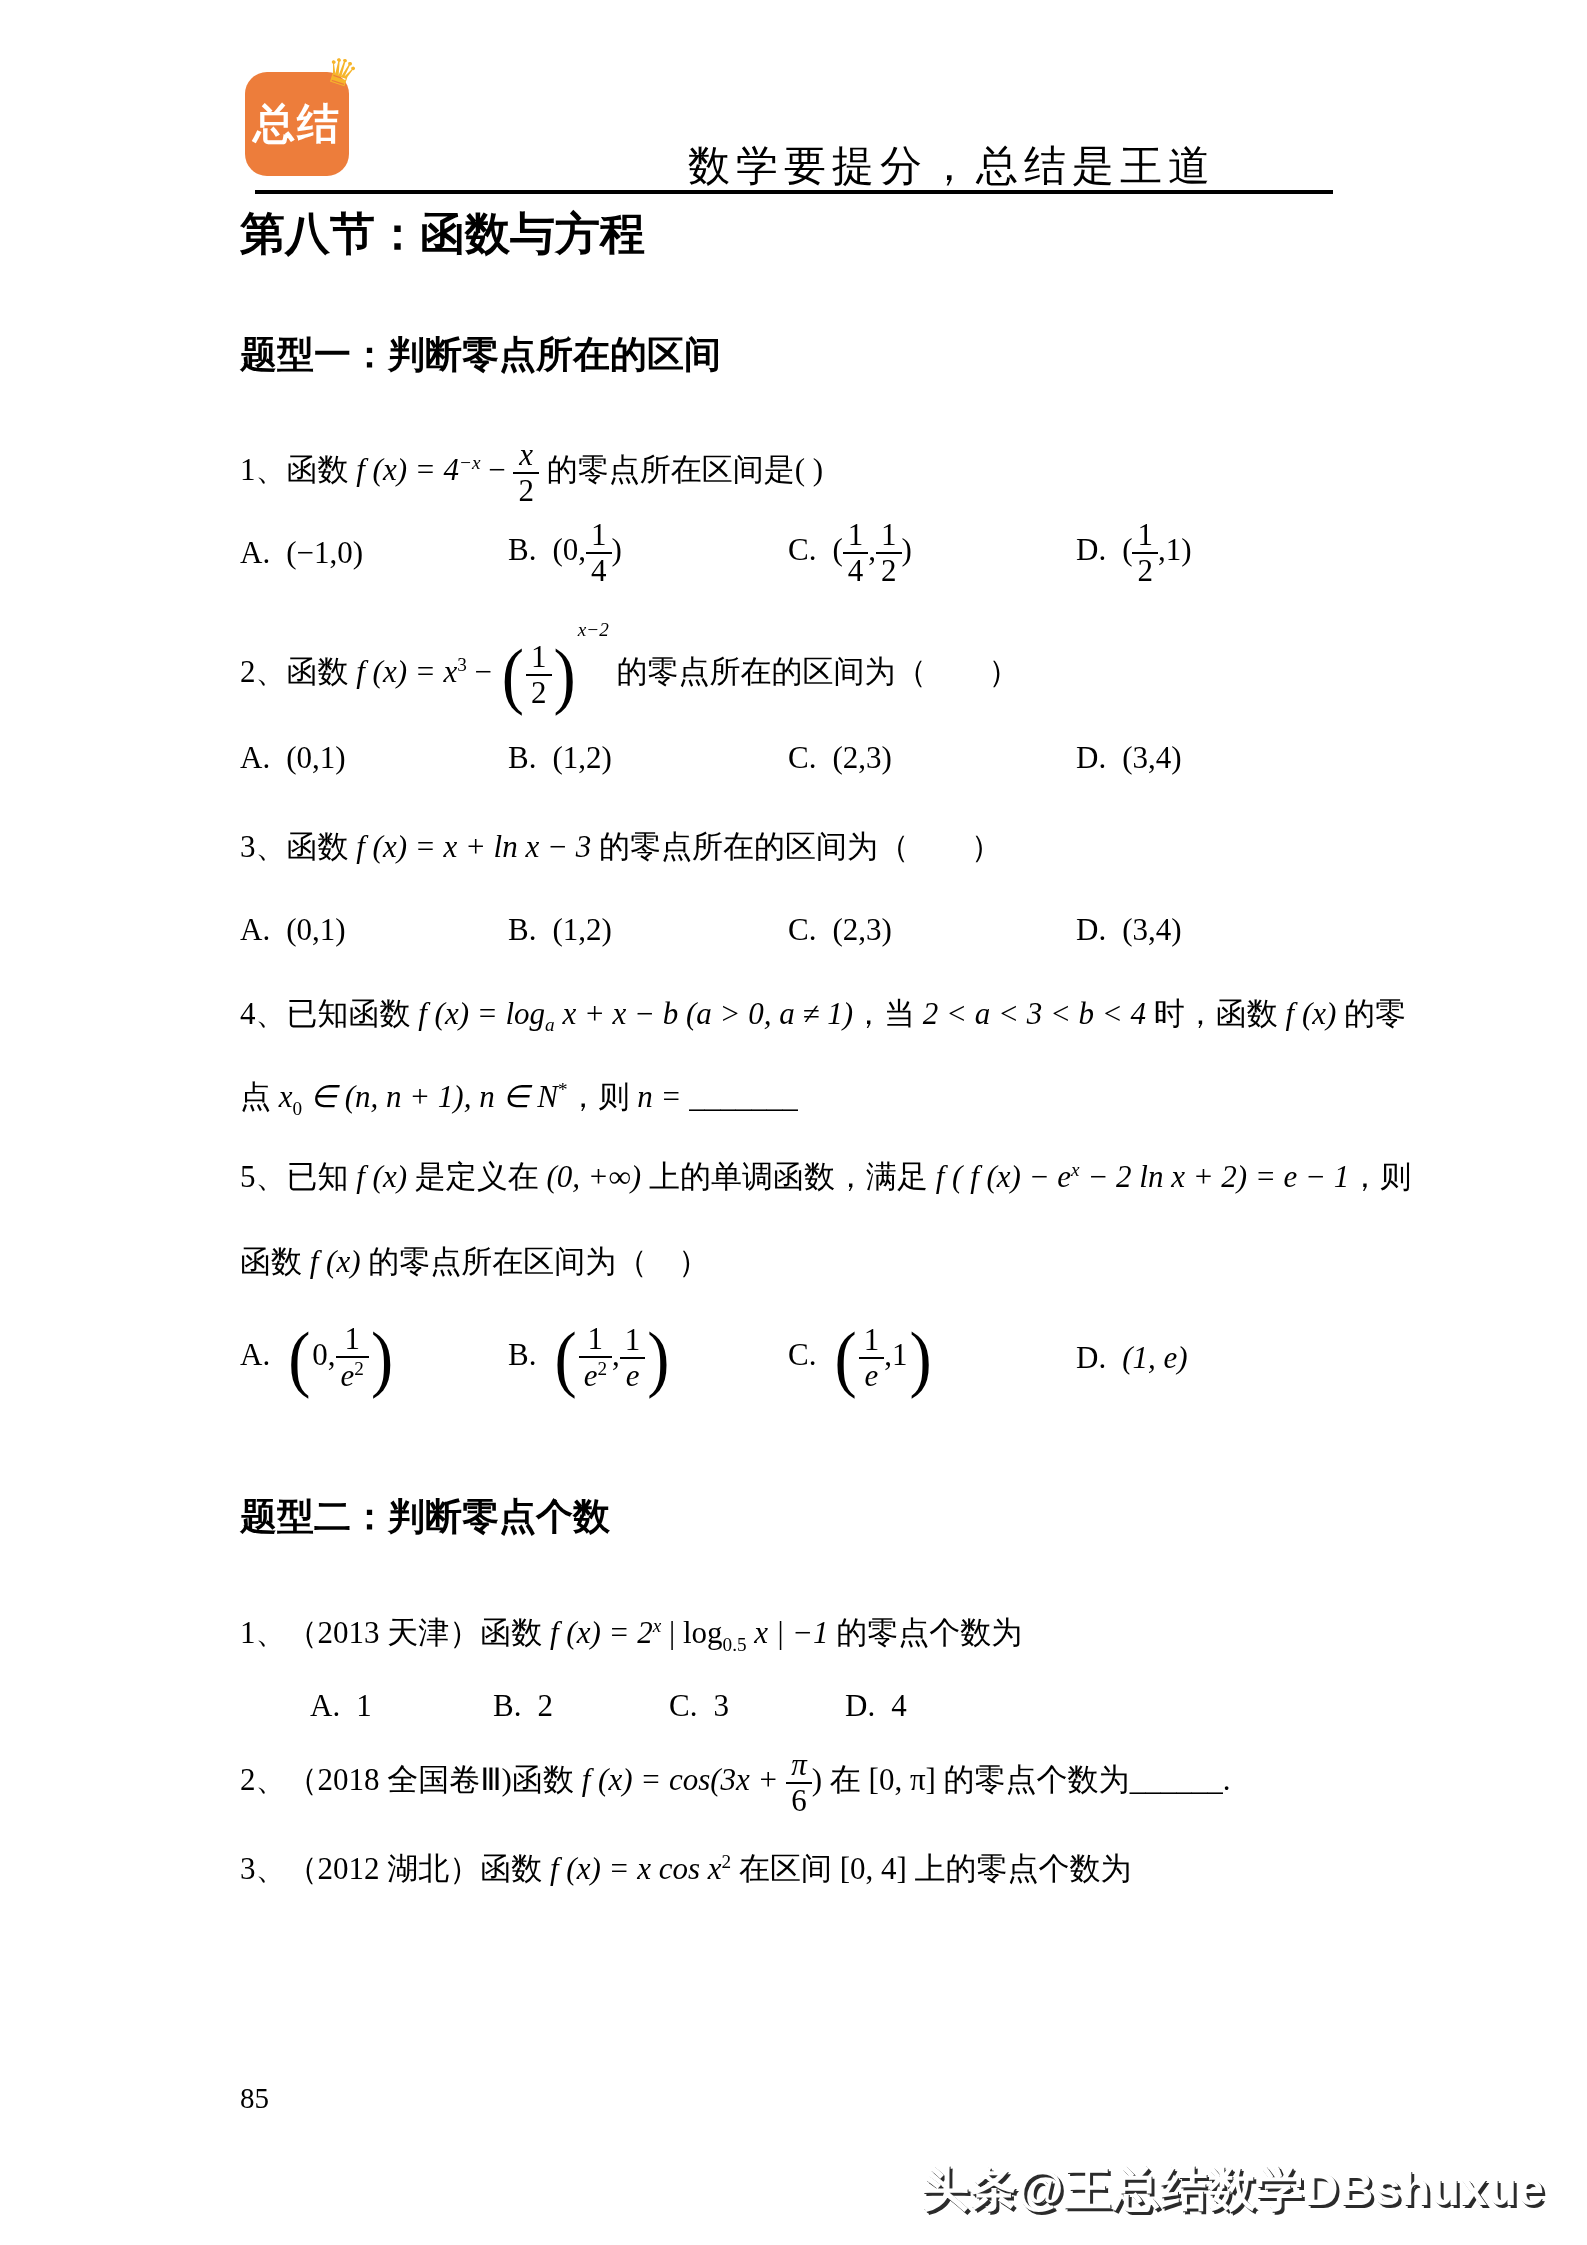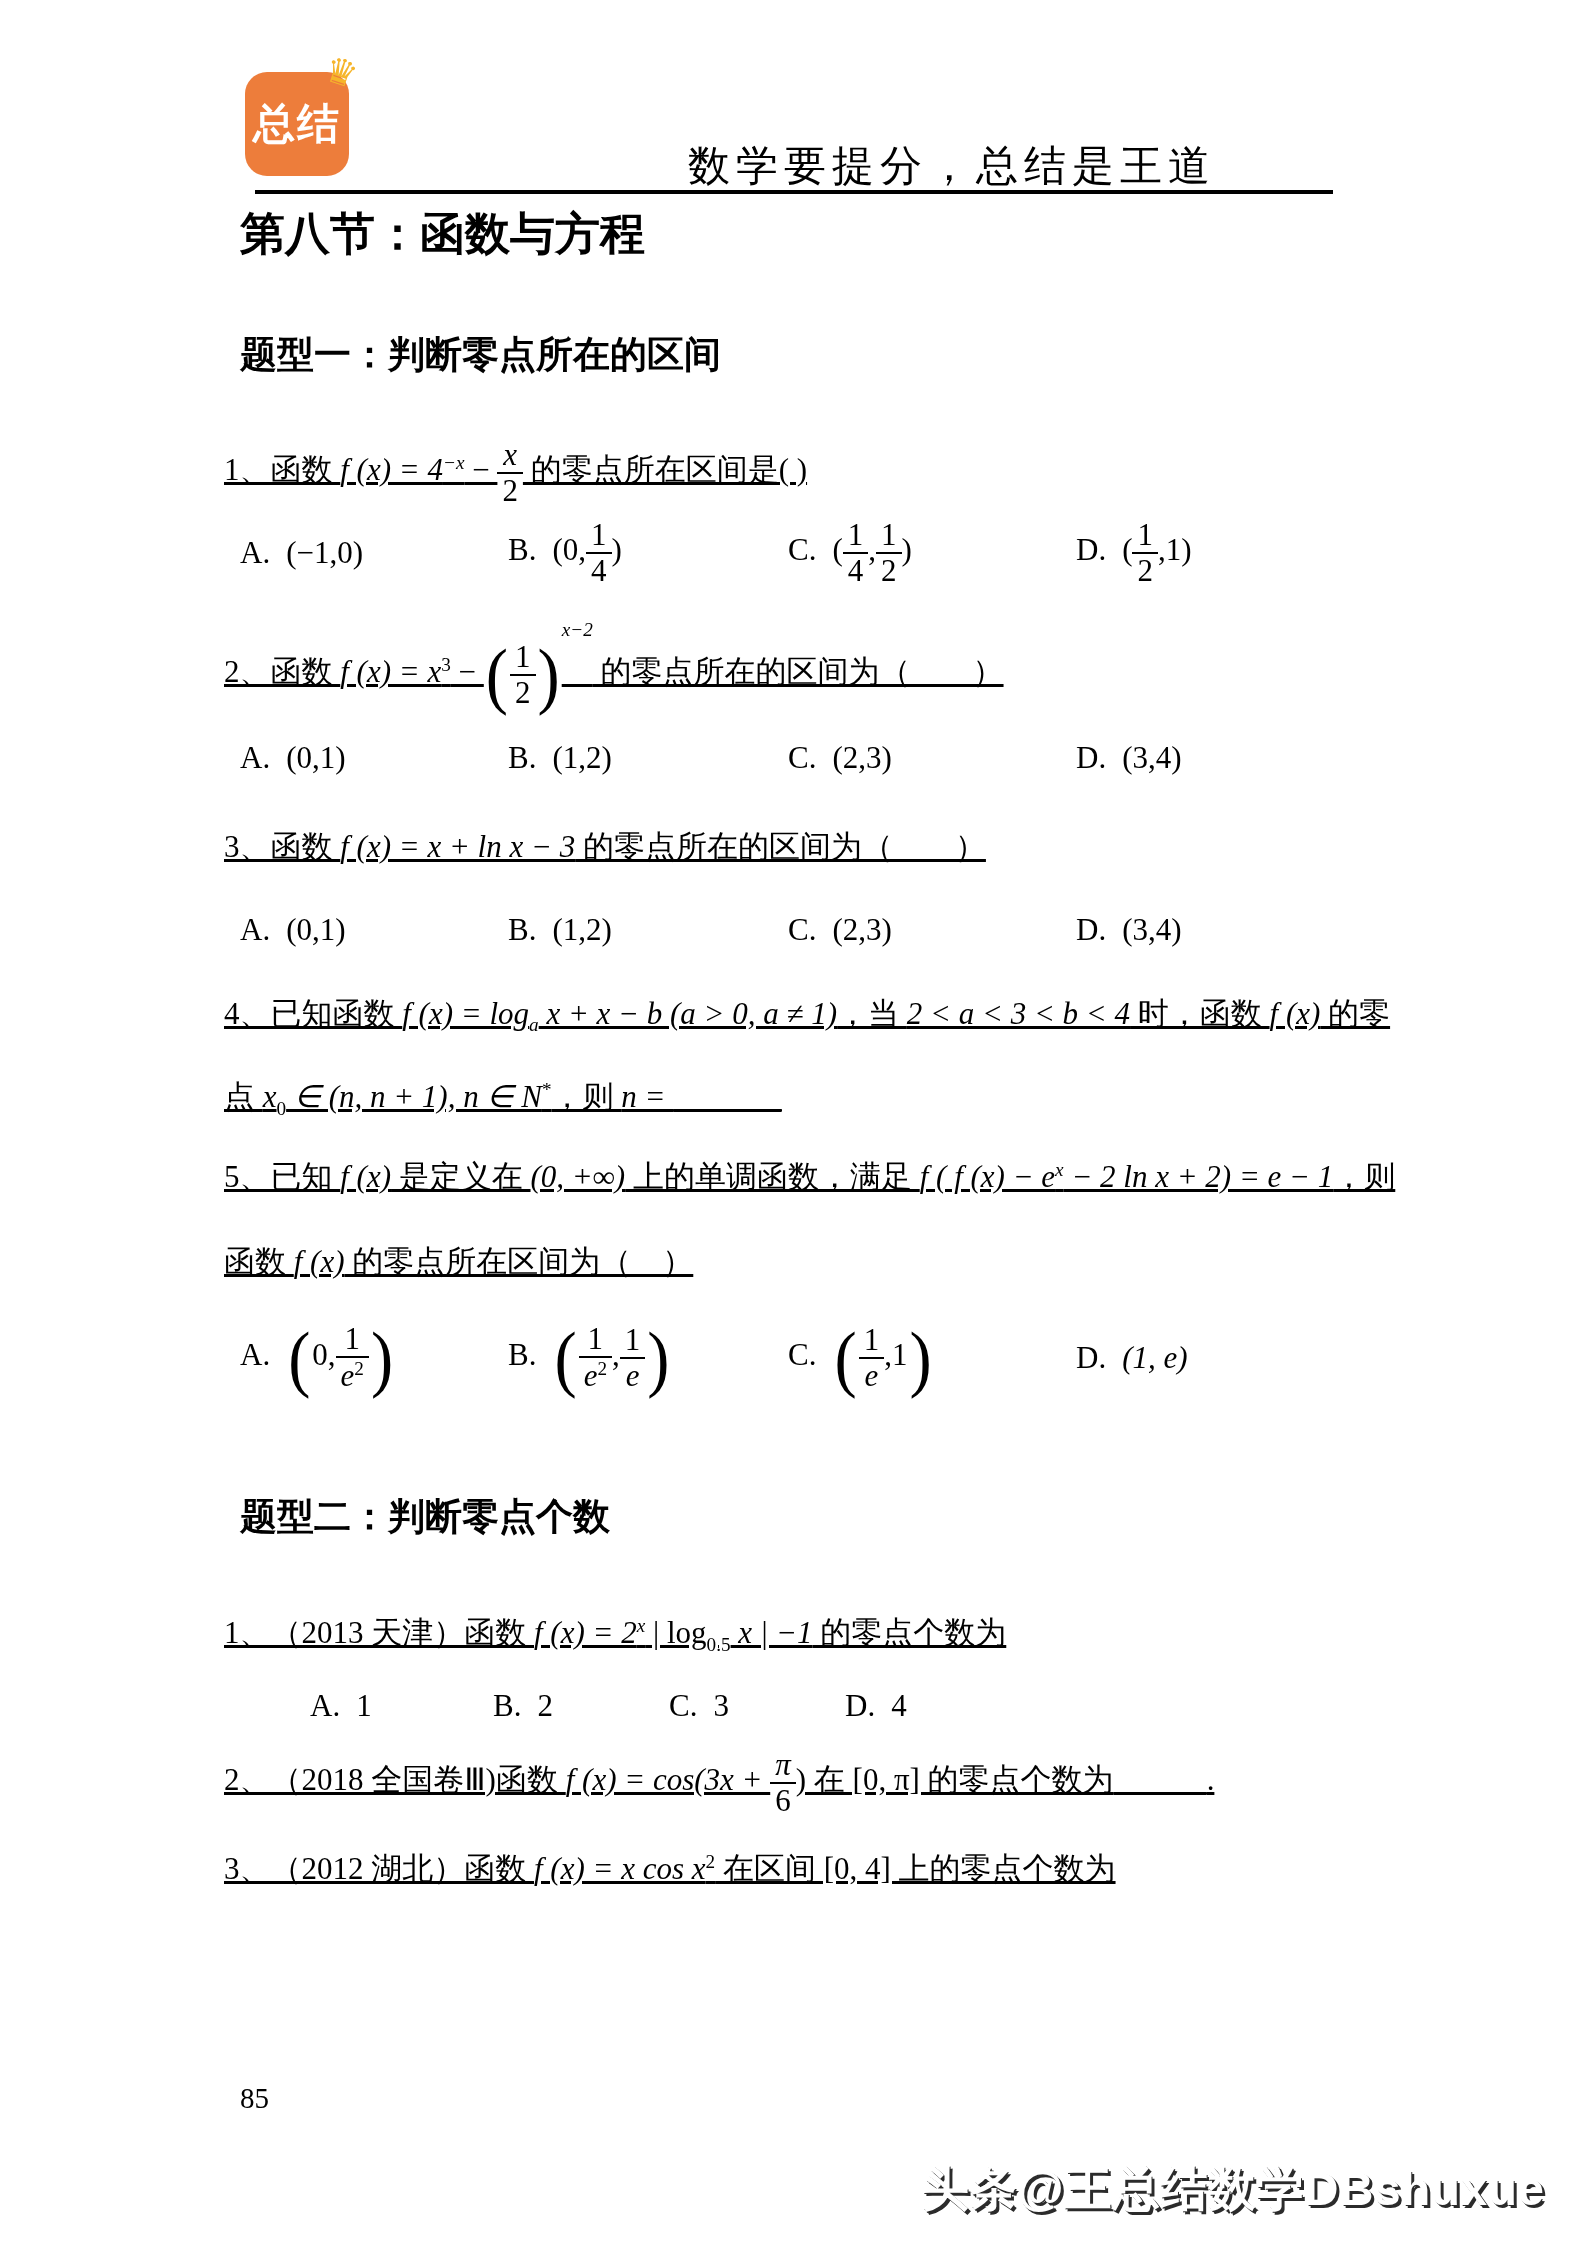--- a/index.html
+++ b/index.html
@@ -15,21 +15,21 @@
   .crown { position:absolute; top:-20px; right:-10px; font-size:36px; color:#F6B52B;
            transform:rotate(18deg); font-family:"DejaVu Sans",sans-serif; }
   .logo-text { color:#ED7D3B; font:bold 64px "Liberation Sans",sans-serif; letter-spacing:3px; }
   .tagline { position:absolute; left:688px; top:138px; font:42px "Liberation Serif",serif; letter-spacing:6px; }
   .rule { position:absolute; left:255px; top:190px; width:1078px; height:4px; background:#000; }
 
   .h1 { position:absolute; left:240px; top:204px; font:bold 45px "Liberation Sans","DejaVu Sans",sans-serif; }
   .h2 { font:bold 37px "Liberation Sans","DejaVu Sans",sans-serif; position:absolute; left:240px; }
 
   
-  .q { position:absolute; left:224px; font:31px "Liberation Serif",serif; white-space:nowrap; line-height:1.25;text-decoration:underline; }
+  .q { position:absolute; left:240px; font:31px "Liberation Serif",serif; white-space:nowrap; line-height:1.25; }
   .mi { font-style:italic; }
   sup,sub { font-size:0.62em; }
   .frac { display:inline-block; vertical-align:middle; text-align:center; line-height:1.1; }
   .frac .fn { display:block; border-bottom:2px solid #000; padding:0 5px; }
   .frac .fd { display:block; padding:0 5px; }
   .bigp { display:inline-block; vertical-align:middle; font-size:2.15em; font-weight:400;
           transform:scaleY(1.12); margin:0 2px; line-height:0.9; }
   .pexp { font-size:0.62em; vertical-align:2.4em; font-style:italic; }
   .opts { position:absolute; left:240px; display:grid; grid-template-columns:268px 280px 288px auto;
           font:31px "Liberation Serif",serif; align-items:center; }

